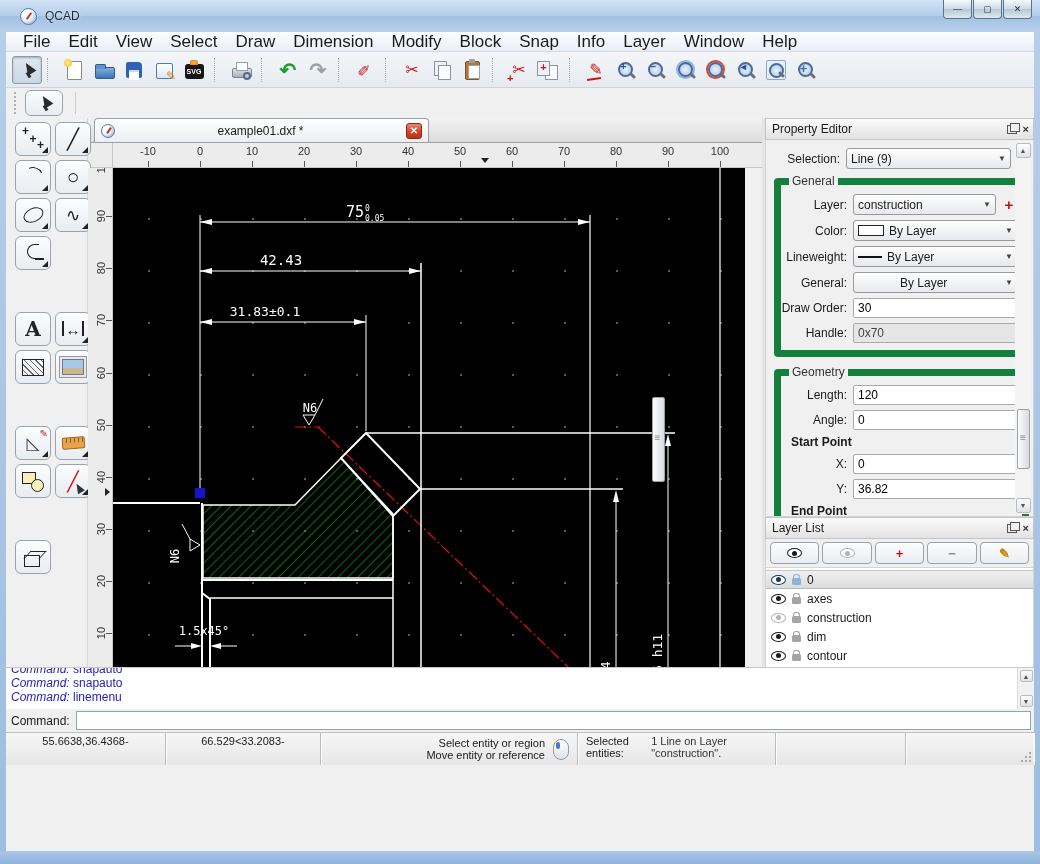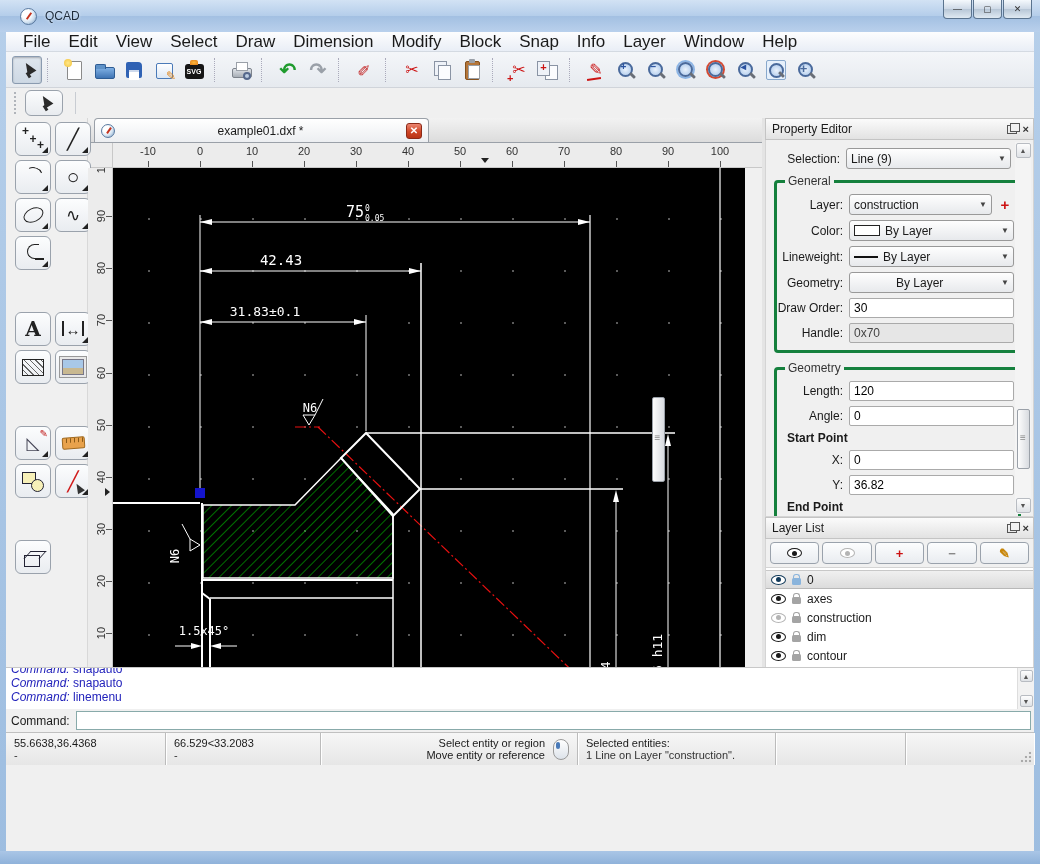--- a/index.html
+++ b/index.html
@@ -260,21 +260,21 @@
     background:linear-gradient(#fefefe,#e7e9ec); display:flex; align-items:center; padding:0 4px; font-size:12px; }
   .combo .arr { margin-left:auto; font-size:8px; color:#444; }
   .swatch { width:26px; height:11px; background:#fff; border:1.4px solid #222; margin-right:5px; }
   .lwline { width:24px; height:2px; background:#111; margin-right:5px; }
   .ltpad { padding-left:42px; }
   .tinput { flex:1; height:20px; border:1px solid #aaa; border-radius:2px; background:#fff;
     font-family:"Liberation Sans",sans-serif; font-size:12px; padding:0 4px; }
   .tinput.dis { background:#e6e6e6; color:#444; }
   .plusbtn { width:18px; height:18px; margin-left:4px; color:#cc1111; font-size:15px; font-weight:bold;
     display:flex; align-items:center; justify-content:center; }
-  fieldset { border:3px solid #15803d; border-radius:4px; margin:2px 0 8px 0; padding:6px 4px 2px 0; }
+  fieldset { border:7px solid #15803d; border-radius:4px; margin:2px 0 8px 0; padding:6px 4px 2px 0; }
   legend { font-size:12px; color:#333; margin-left:8px; padding:0 3px; }
   .subhead { font-weight:bold; font-size:12px; margin:2px 0 5px 10px; }
 
   .ll-btnrow { display:flex; gap:3px; padding:3px 4px; background:#f0f0f0; border:1px solid #d4d4d4; border-top:none; }
   .llbtn { flex:1; height:22px; border:1px solid #9aa2ac; border-radius:4px;
     background:linear-gradient(#fcfdfe,#e9ecf0); display:flex; align-items:center; justify-content:center;
     font-size:13px; font-weight:bold; }
   .llbtn.red { color:#cc1111; } .llbtn.gray { color:#888; } .llbtn.gold { color:#c8860a; }
   .ll-list { flex:1; background:#fff; border:1px solid #d4d4d4; border-top:none; overflow:hidden; padding-top:2px; }
   .lrow { display:flex; align-items:center; gap:6px; height:19px; padding:0 4px 0 5px; font-size:12px; }
@@ -302,21 +302,21 @@
     flex-direction:column; justify-content:space-between; align-items:center; padding:1px 0; }
   .cmdrow { position:absolute; left:0; top:677px; width:1028px; height:23px; background:#f0f0f0;
     display:flex; align-items:center; padding:0 3px 0 5px; gap:6px; }
   .cmdinput { flex:1; height:19px; border:1px solid #8aa; background:#fff;
     font-family:"Liberation Sans",sans-serif; font-size:12px; padding:0 4px; }
 
   
   .statusbar { position:absolute; left:0; top:700px; width:1028px; height:33px;
     background:linear-gradient(#f6f6f6,#e6e6e6); border-top:1px solid #c0c0c0; display:flex; font-size:11px; }
   .scell { border-right:1px solid #bbb; box-shadow:1px 0 0 #fff; padding:2px 8px;
-    display:flex; flex-direction:column; justify-content:center; }
+    display:flex; justify-content:center; }
   .scell .l2 { color:#333; }
   .scell.c1 { width:160px; } .scell.c2 { width:155px; }
   .scell.c3 { width:257px; flex-direction:row; align-items:center; justify-content:flex-end; gap:8px; }
   .scell.c3 .hints { text-align:right; }
   .scell.c4 { width:198px; } .scell.c5 { width:130px; } .scell.c6 { flex:1; border-right:none; position:relative; }
   .mouseico { width:16px; height:21px; border:1.3px solid #999; border-radius:8px;
     background:linear-gradient(#ffffff,#dde3ea); position:relative; flex:none; }
   .mouseico::before { content:""; position:absolute; left:2px; top:2px; width:4px; height:7px;
     border-radius:3px; background:#4a7ab8; }
   .gripcorner { position:absolute; right:2px; bottom:2px; width:12px; height:12px;
@@ -821,21 +821,21 @@
             </div>
             <div class="perow">
               <label>Lineweight:</label>
               <span class="combo">
                   <span class="lwline"></span>
                   <span>By Layer</span>
                   <span class="arr">▼</span>
                 </span>
             </div>
             <div class="perow">
-              <label>Geometry:</label>
+              <label>General:</label>
               <span class="combo">
                   <span class="ltpad">By Layer</span>
                   <span class="arr">▼</span>
                 </span>
             </div>
             <div class="perow">
               <label>Draw Order:</label>
               <input class="tinput" value="30" style="">
             </div>
             <div class="perow">

